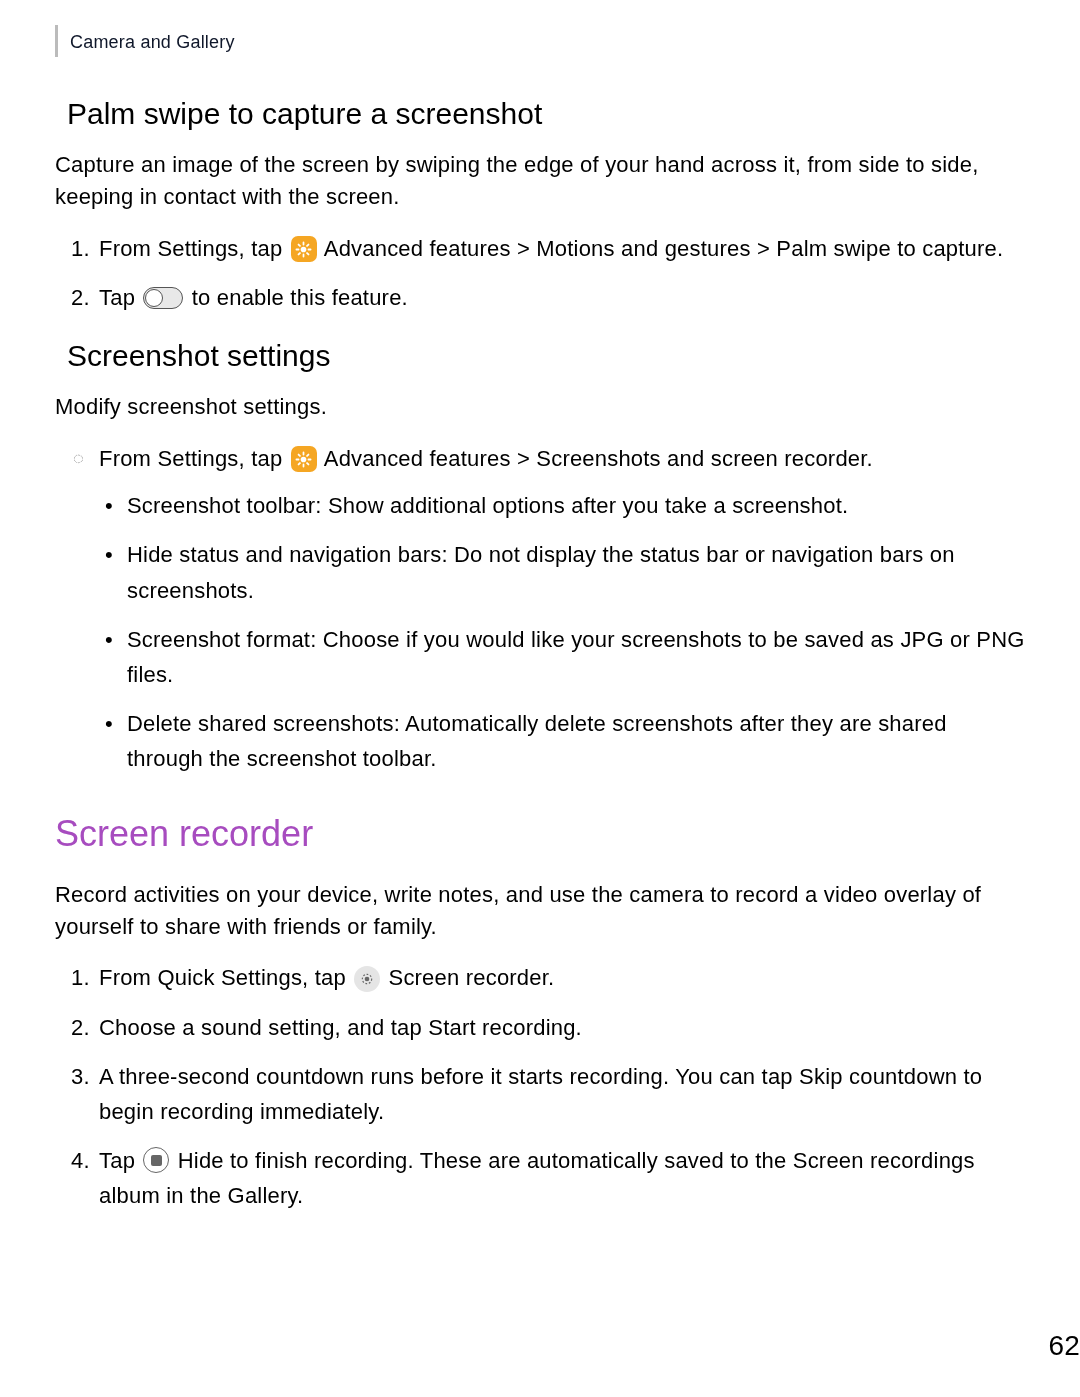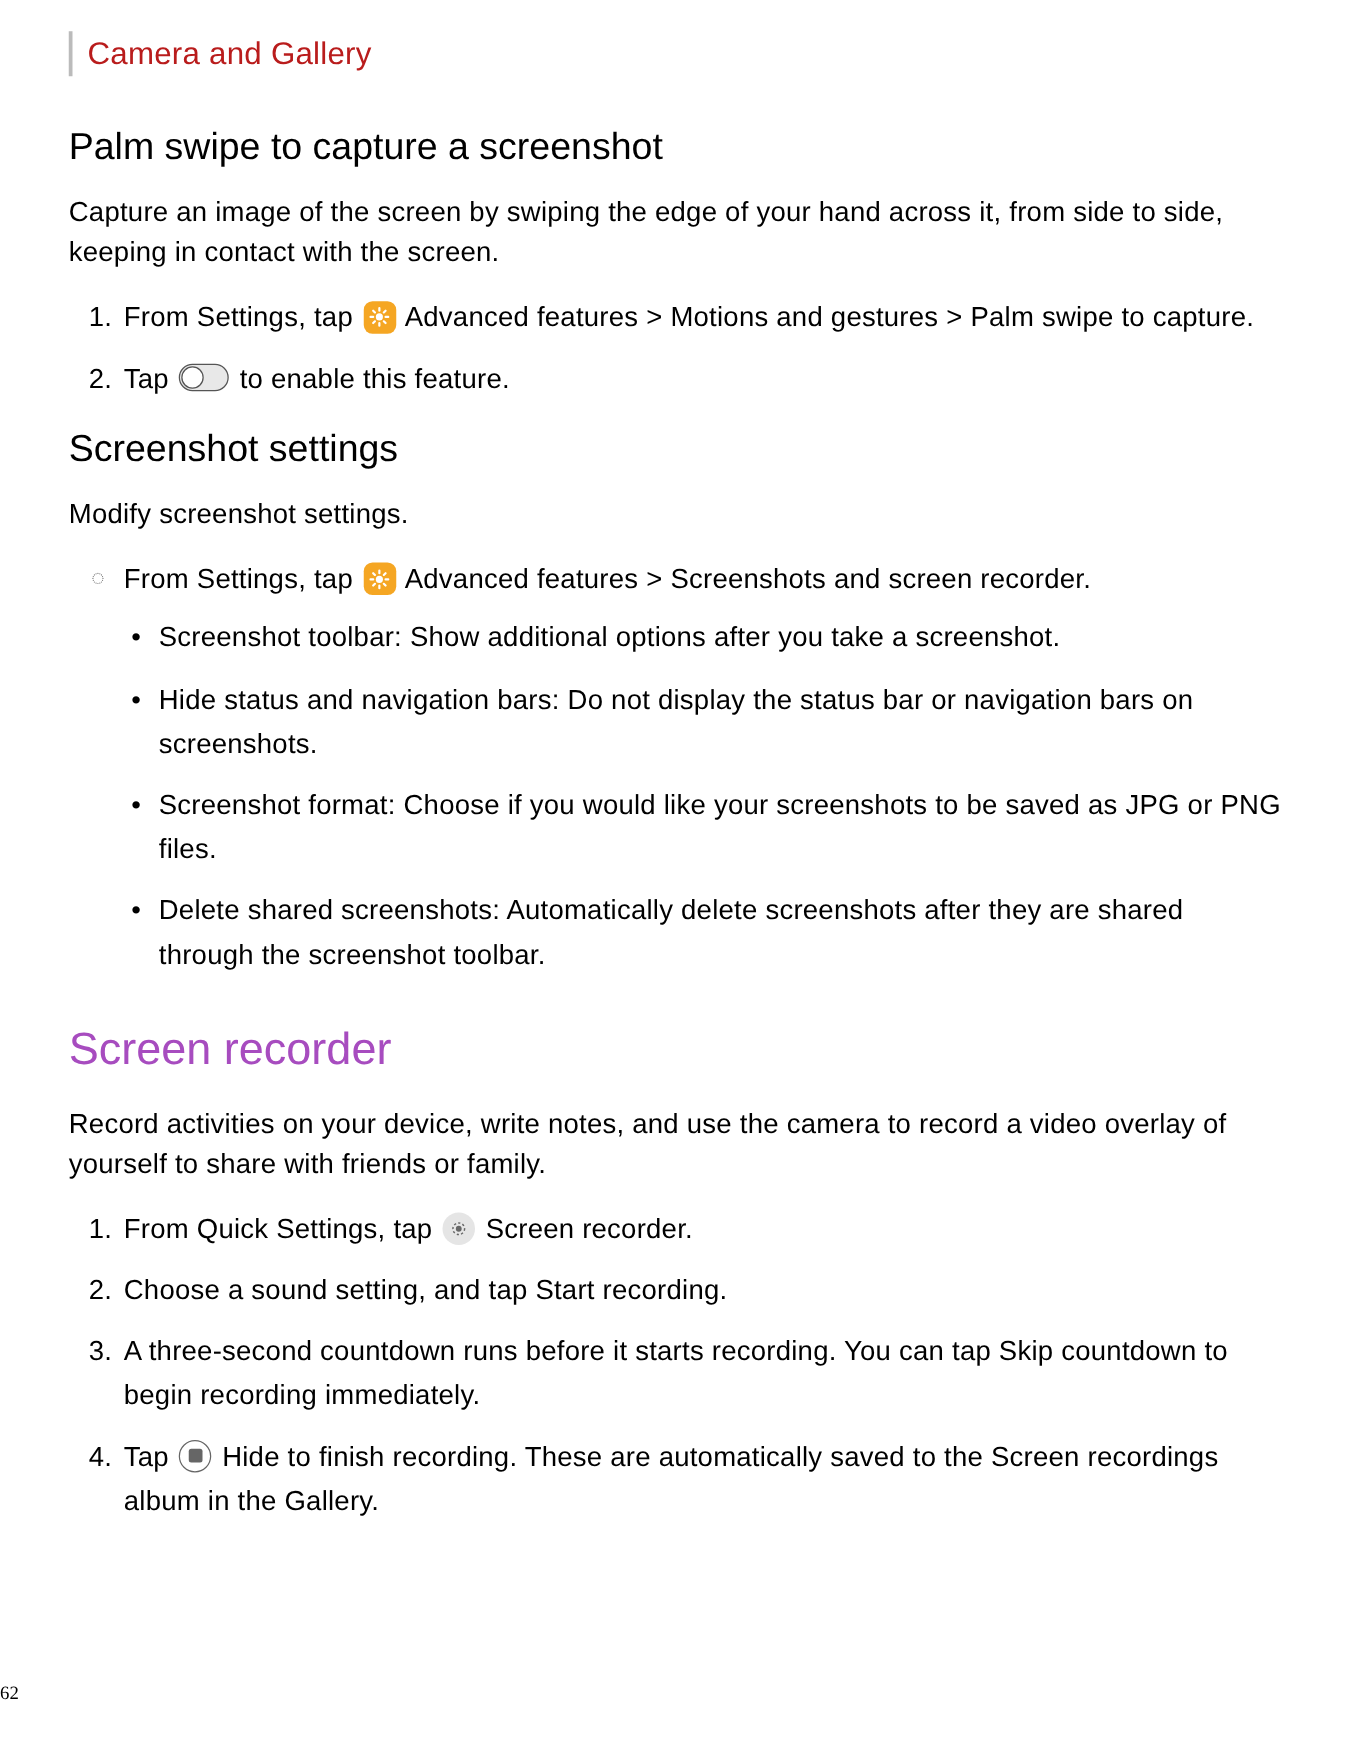--- a/index.html
+++ b/index.html
@@ -18,29 +18,30 @@
       padding: 25px 55px 0 55px;
       letter-spacing: 0.2px;
       position: relative;
     }
     .header {
       border-left: 3px solid #bbb;
       padding-left: 12px;
       margin-bottom: 35px;
     }
     .header-text {
-      font-size: 25px;
-      color: #b91c1c;
+      font-size: 18px;
+      color: #0f172a;
       font-weight: 400;
     }
     h2 {
       font-size: 30px;
       font-weight: 500;
       margin-bottom: 14px;
       letter-spacing: 0;
+      margin-left: 12px;
     }
     h1.section {
       font-size: 36px;
       font-weight: 400;
       color: #a74cbf;
       margin-top: 32px;
       margin-bottom: 18px;
       letter-spacing: 0;
     }
     p {
@@ -180,23 +181,22 @@
       width: 11px;
       height: 11px;
       background: #666;
       border-radius: 2px;
     }
     .pagenum {
       position: absolute;
       bottom: 30px;
       left: 0;
       right: 0;
-      text-align: left;
-      font-size: 15px;
-      font-family: Liberation Serif, serif;
+      text-align: right;
+      font-size: 28px;
     }
   </style>
 </head>
 <body>
 
 <div class="header">
   <span class="header-text">Camera and Gallery</span>
 </div>
 
 <h2>Palm swipe to capture a screenshot</h2>

